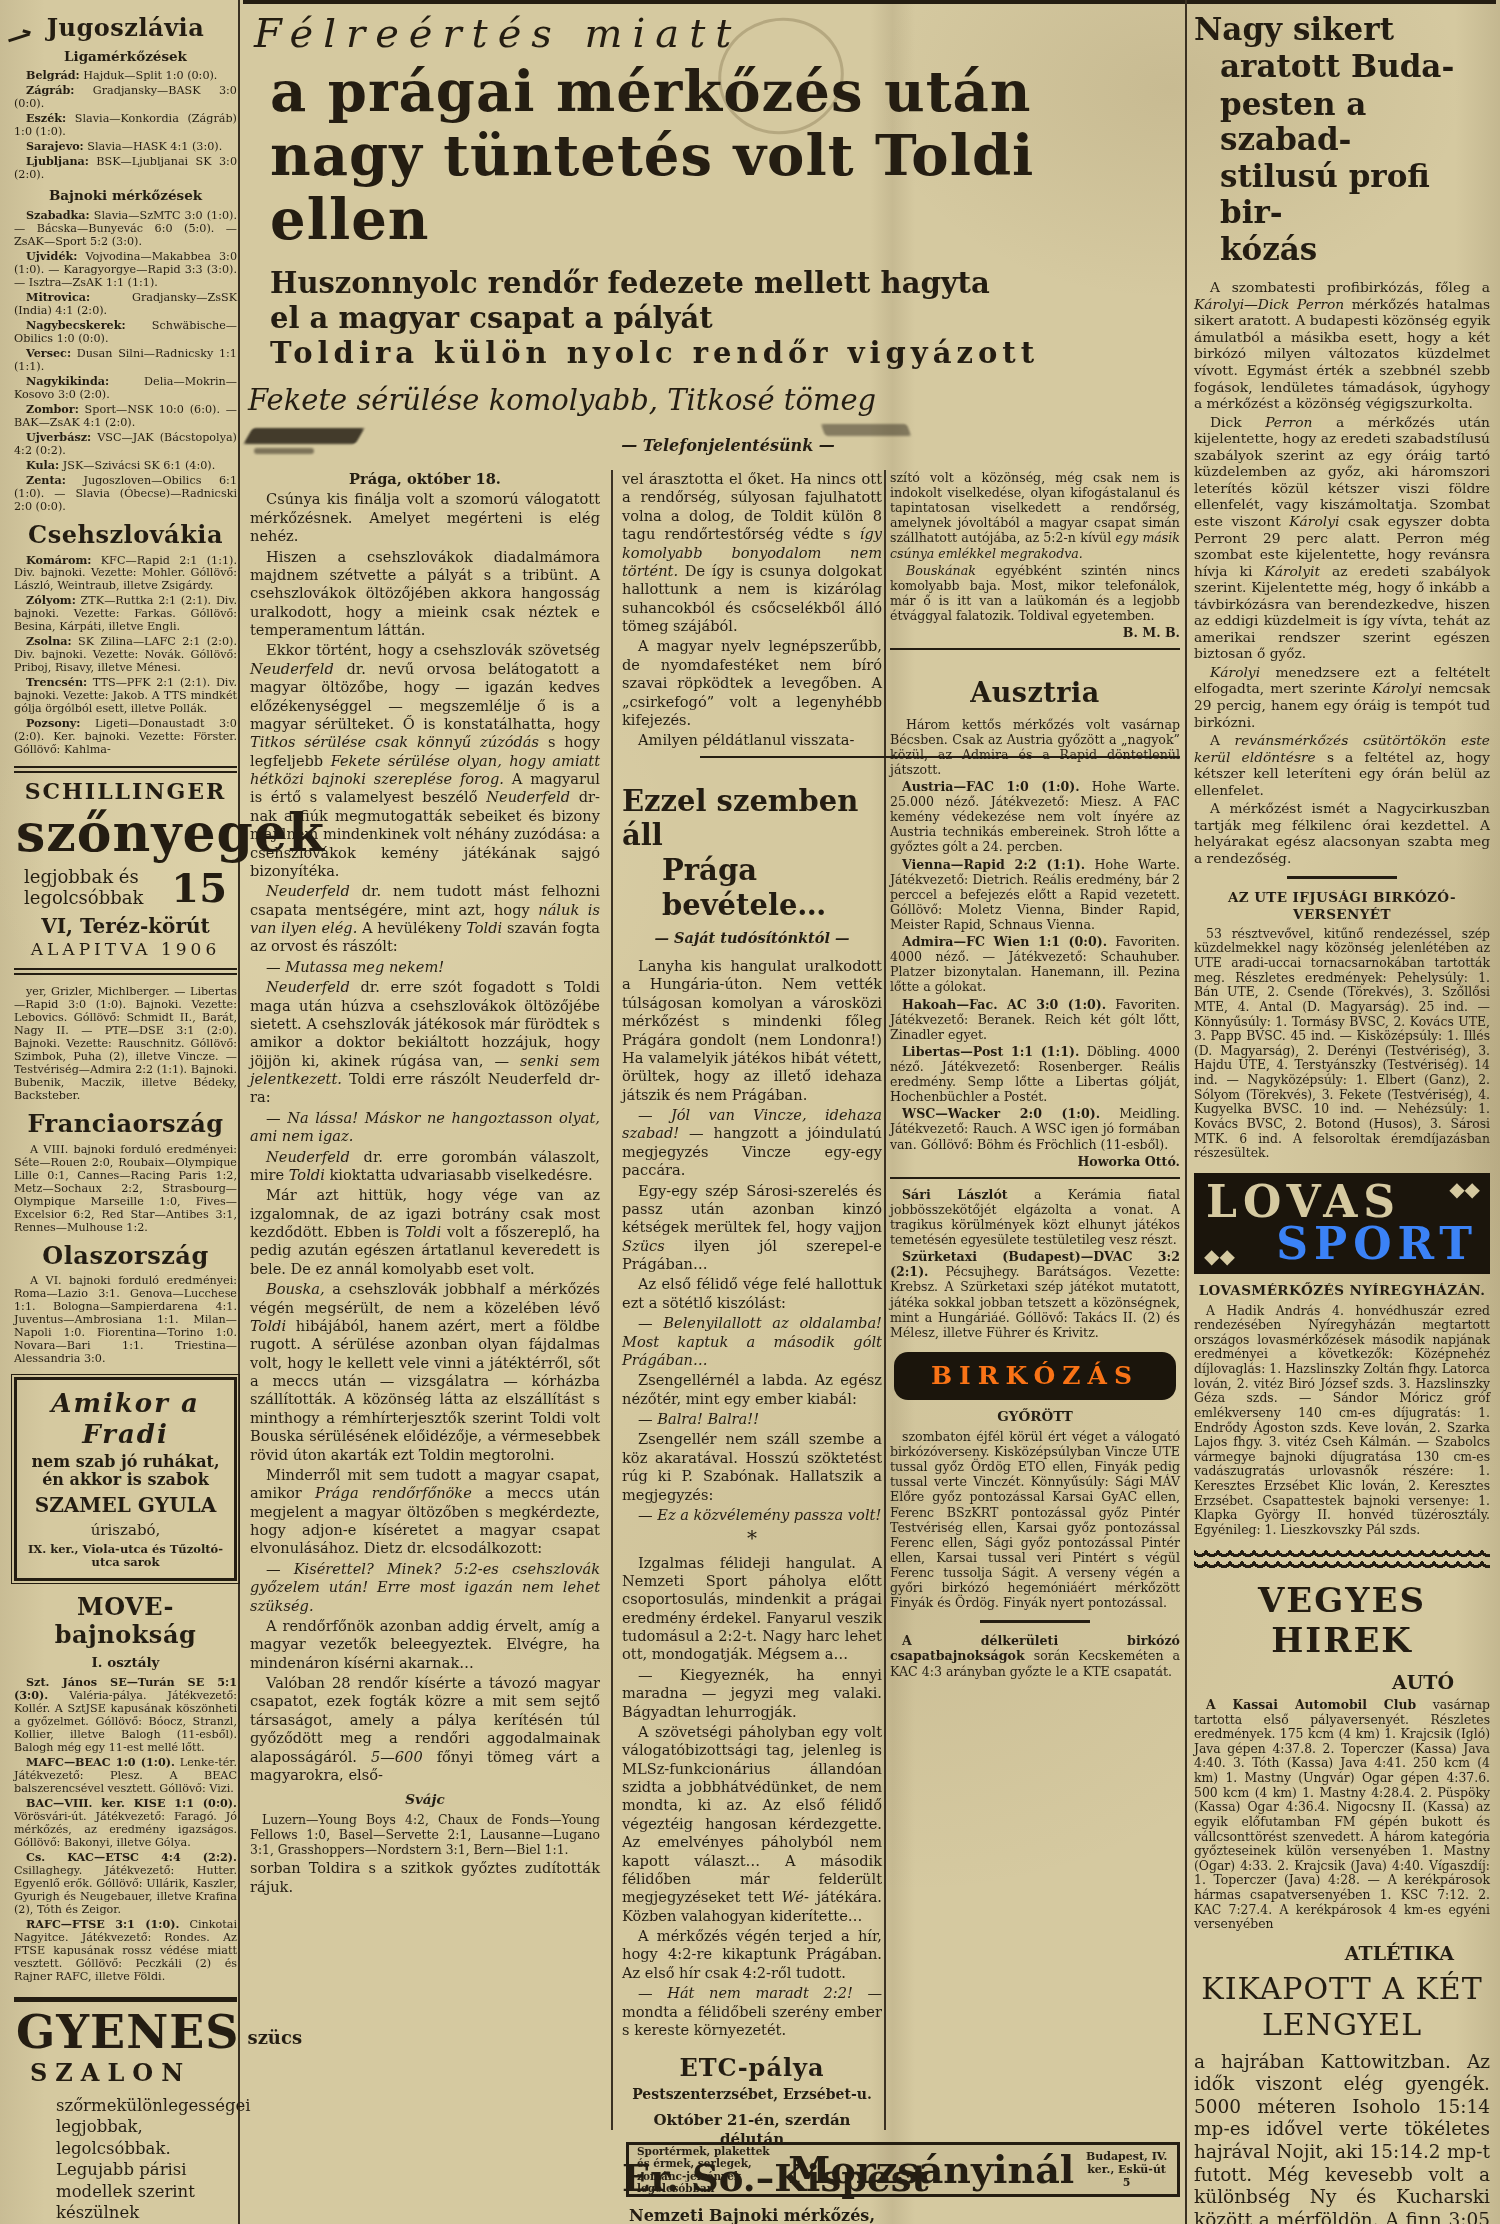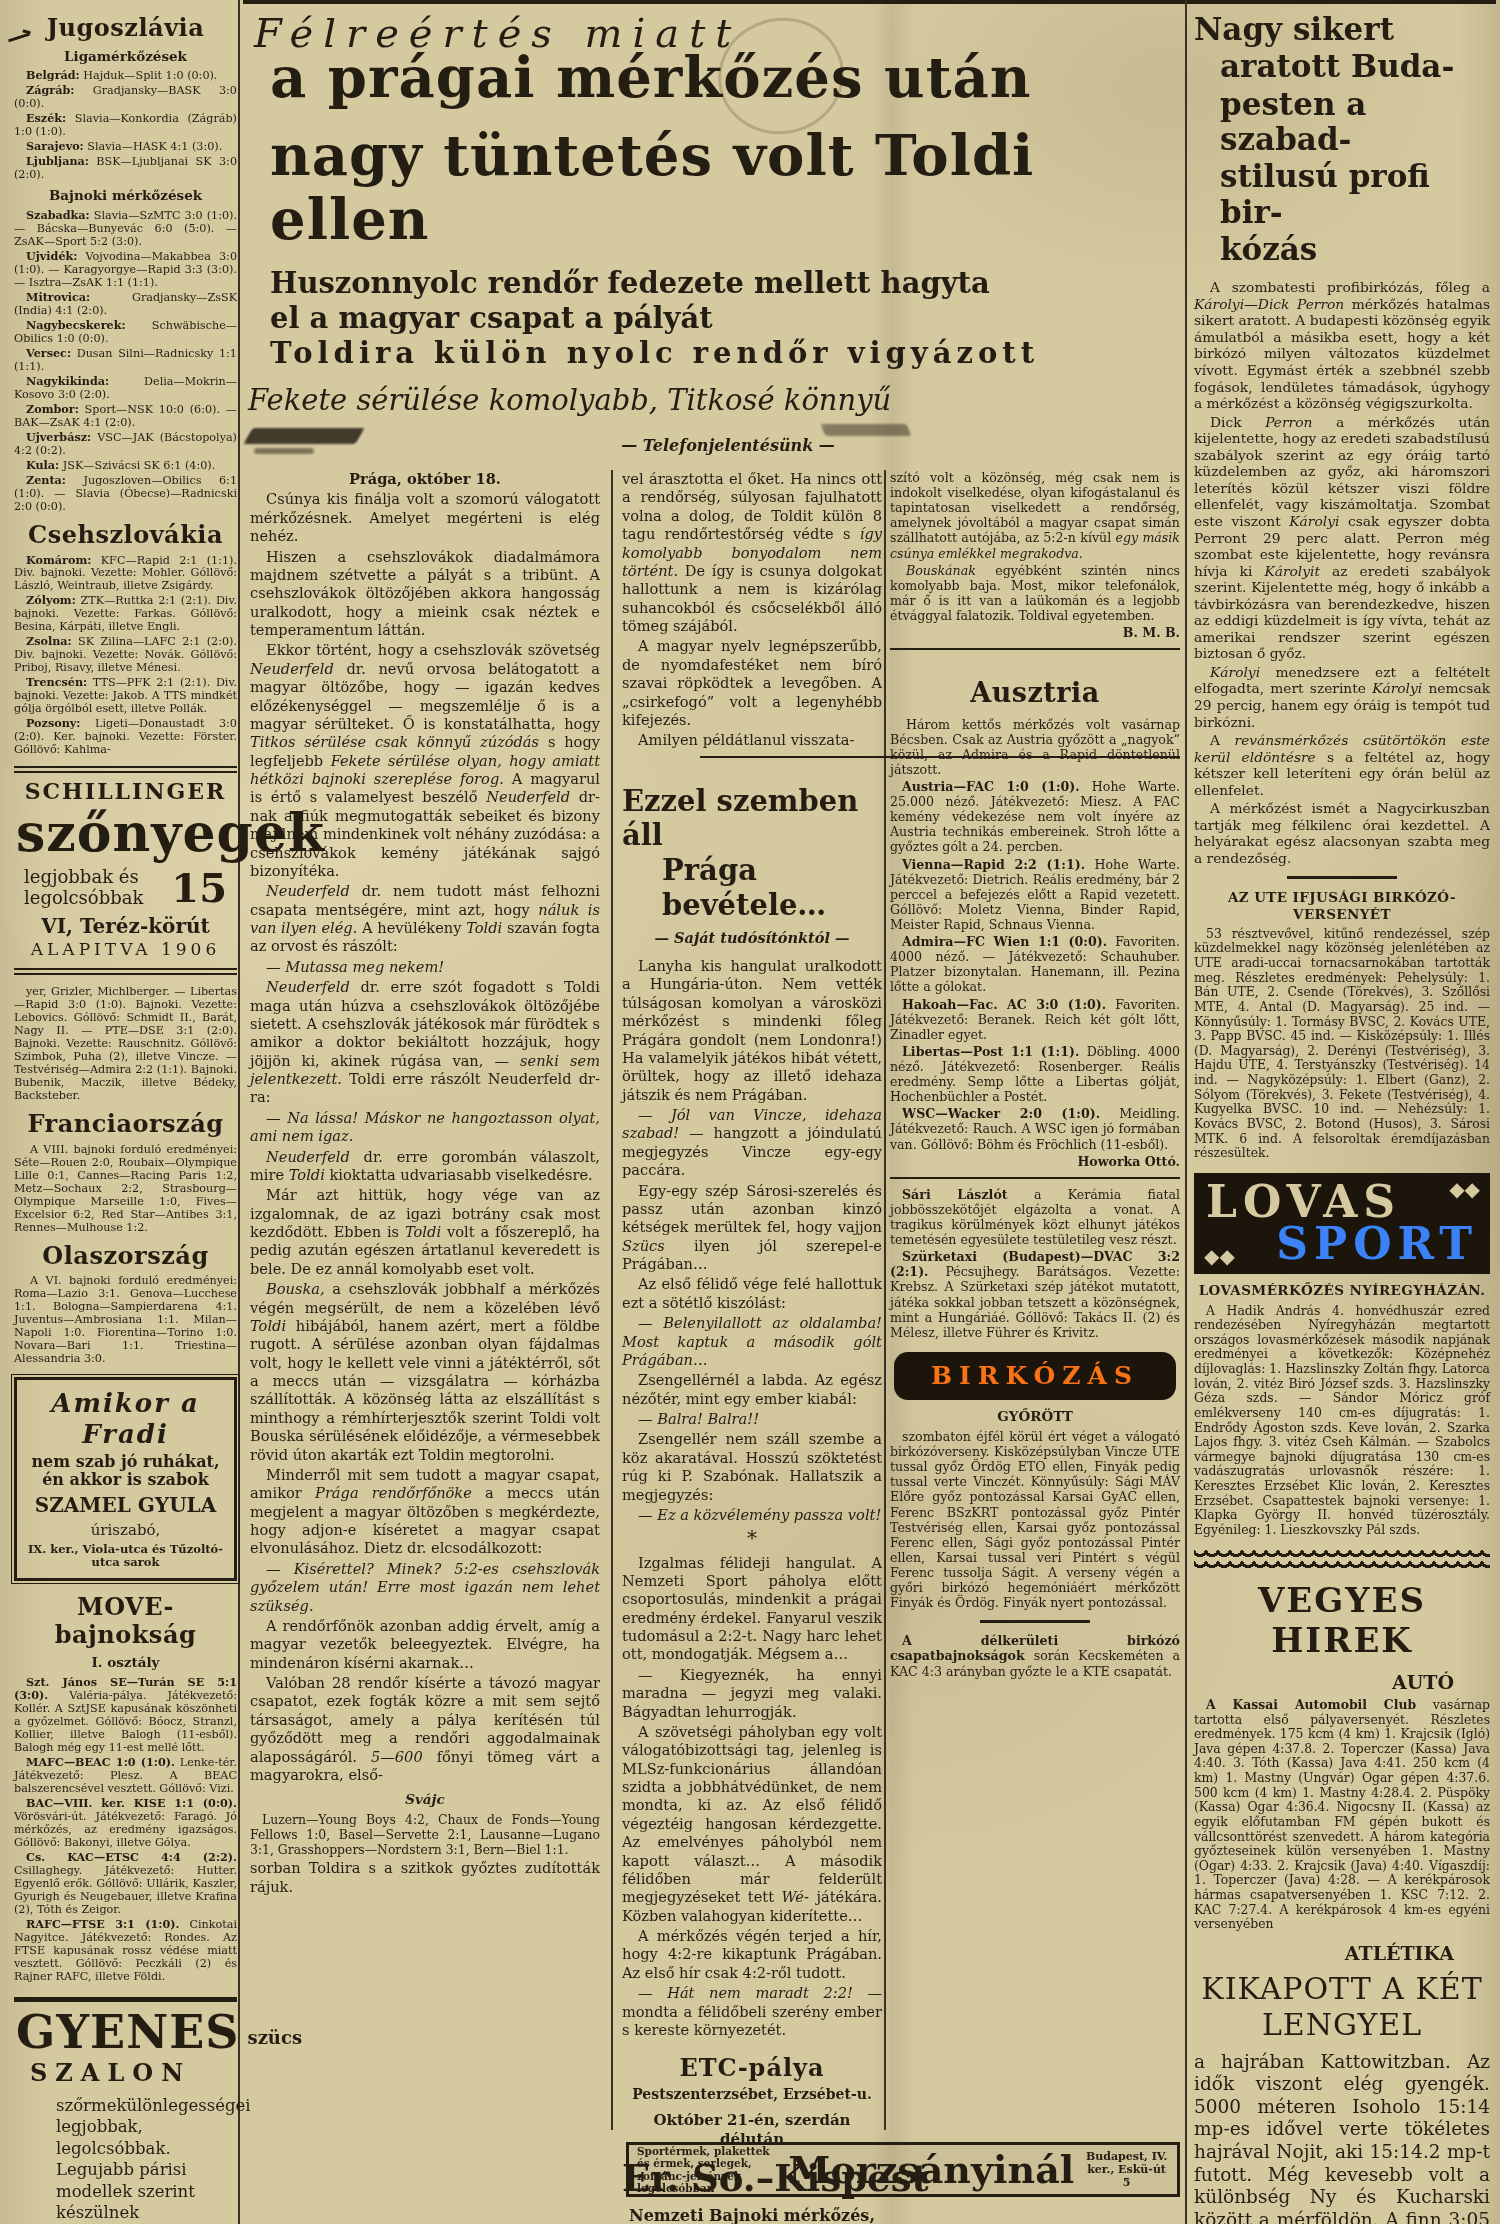--- a/index.html
+++ b/index.html
@@ -204,27 +204,27 @@
       <div class="gy-salon">SZALON</div>
       <div class="gy-body">szőrmekülönlegességei legjobbak, legolcsóbbak. Legujabb párisi modellek szerint készülnek</div>
 
     </section>
   </aside>
 
   <main class="main">
     <header class="headline">
       <div class="stamp"></div>
       <div class="kicker">Félreértés miatt</div>
-      <div class="h1l" style="top:44px">a prágai mérkőzés után</div>
+      <div class="h1l" style="top:58px">a prágai mérkőzés után</div>
       <div class="h1l" style="top:122px">nagy tüntetés volt Toldi</div>
       <div class="h1l" style="top:186px">ellen</div>
       <div class="sub" style="top:266px">Huszonnyolc rendőr fedezete mellett hagyta</div>
       <div class="sub" style="top:301px">el a magyar csapat a pályát</div>
       <div class="sub subsp" style="top:336px">Toldira külön nyolc rendőr vigyázott</div>
-      <div class="isub">Fekete sérülése komolyabb, Titkosé könnyű</div>
+      <div class="isub">Fekete sérülése komolyabb, Titkosé tömeg</div>
       <div class="tel">— Telefonjelentésünk —</div>
       <div class="smudge s1"></div>
       <div class="smudge s2"></div>
       <div class="smudge s3"></div>
     </header>
 
     <div class="mcol m1">
       <div>
           <div class="bl c b">Prága, október 18.</div>
           <div class="bl p">Csúnya kis finálja volt a szomorú válogatott mérkőzésnek. Amelyet megérteni is elég nehéz.</div>

